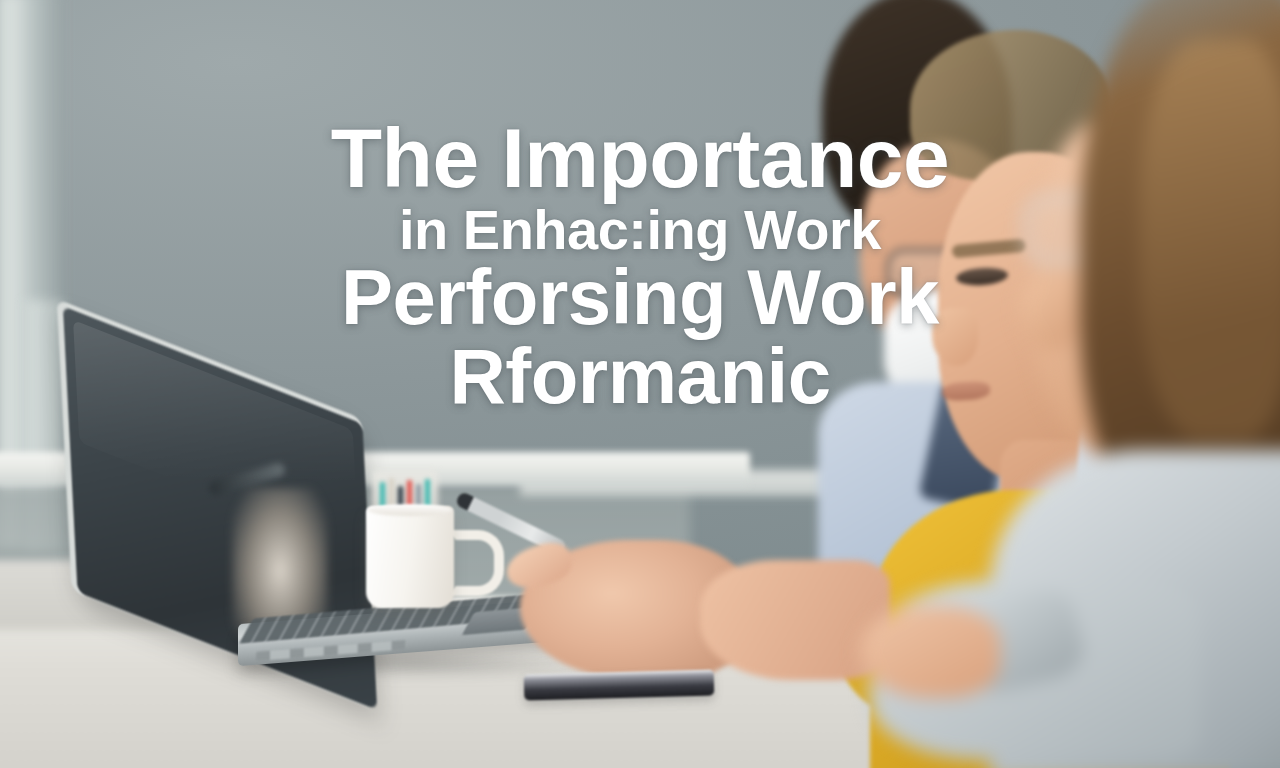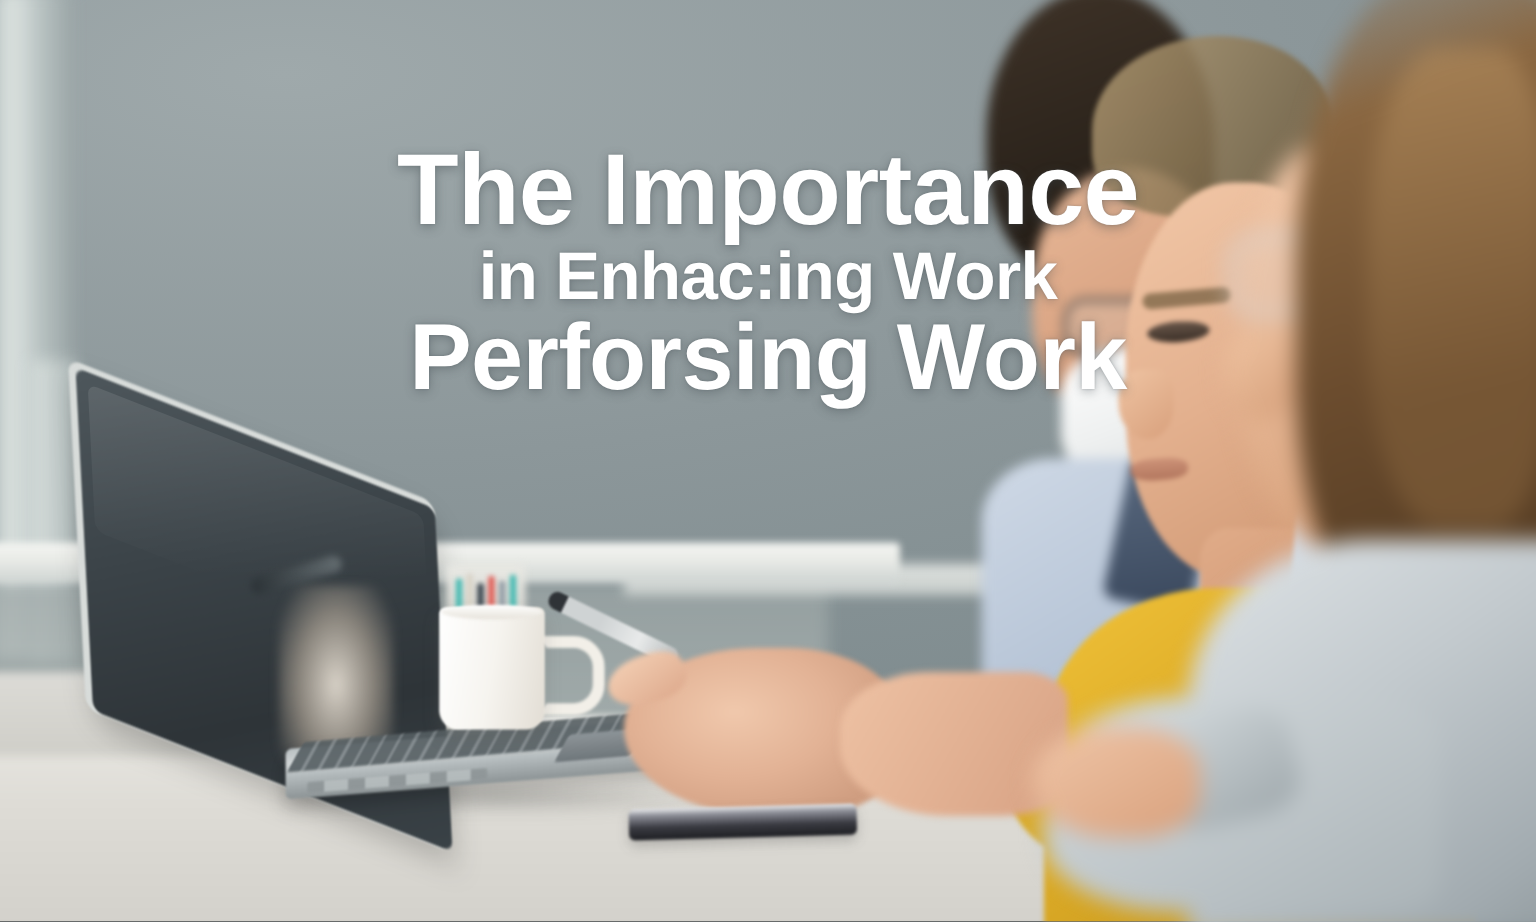--- a/index.html
+++ b/index.html
@@ -597,15 +597,16 @@
     <div class="pf-sweater"></div>
     <div class="pf-arm"></div>
     <div class="pf-cuff"></div>
     <div class="pf-hand"></div>
   </div>
 
   <div class="title-block">
     <div class="tline tline-1">The Importance</div>
     <div class="tline tline-3">in Enhac:ing Work</div>
     <div class="tline tline-4">Perforsing Work</div>
+    <div class="tline tline-5">Rformanic</div>
   </div>
 
 </div>
 
 </body></html>

